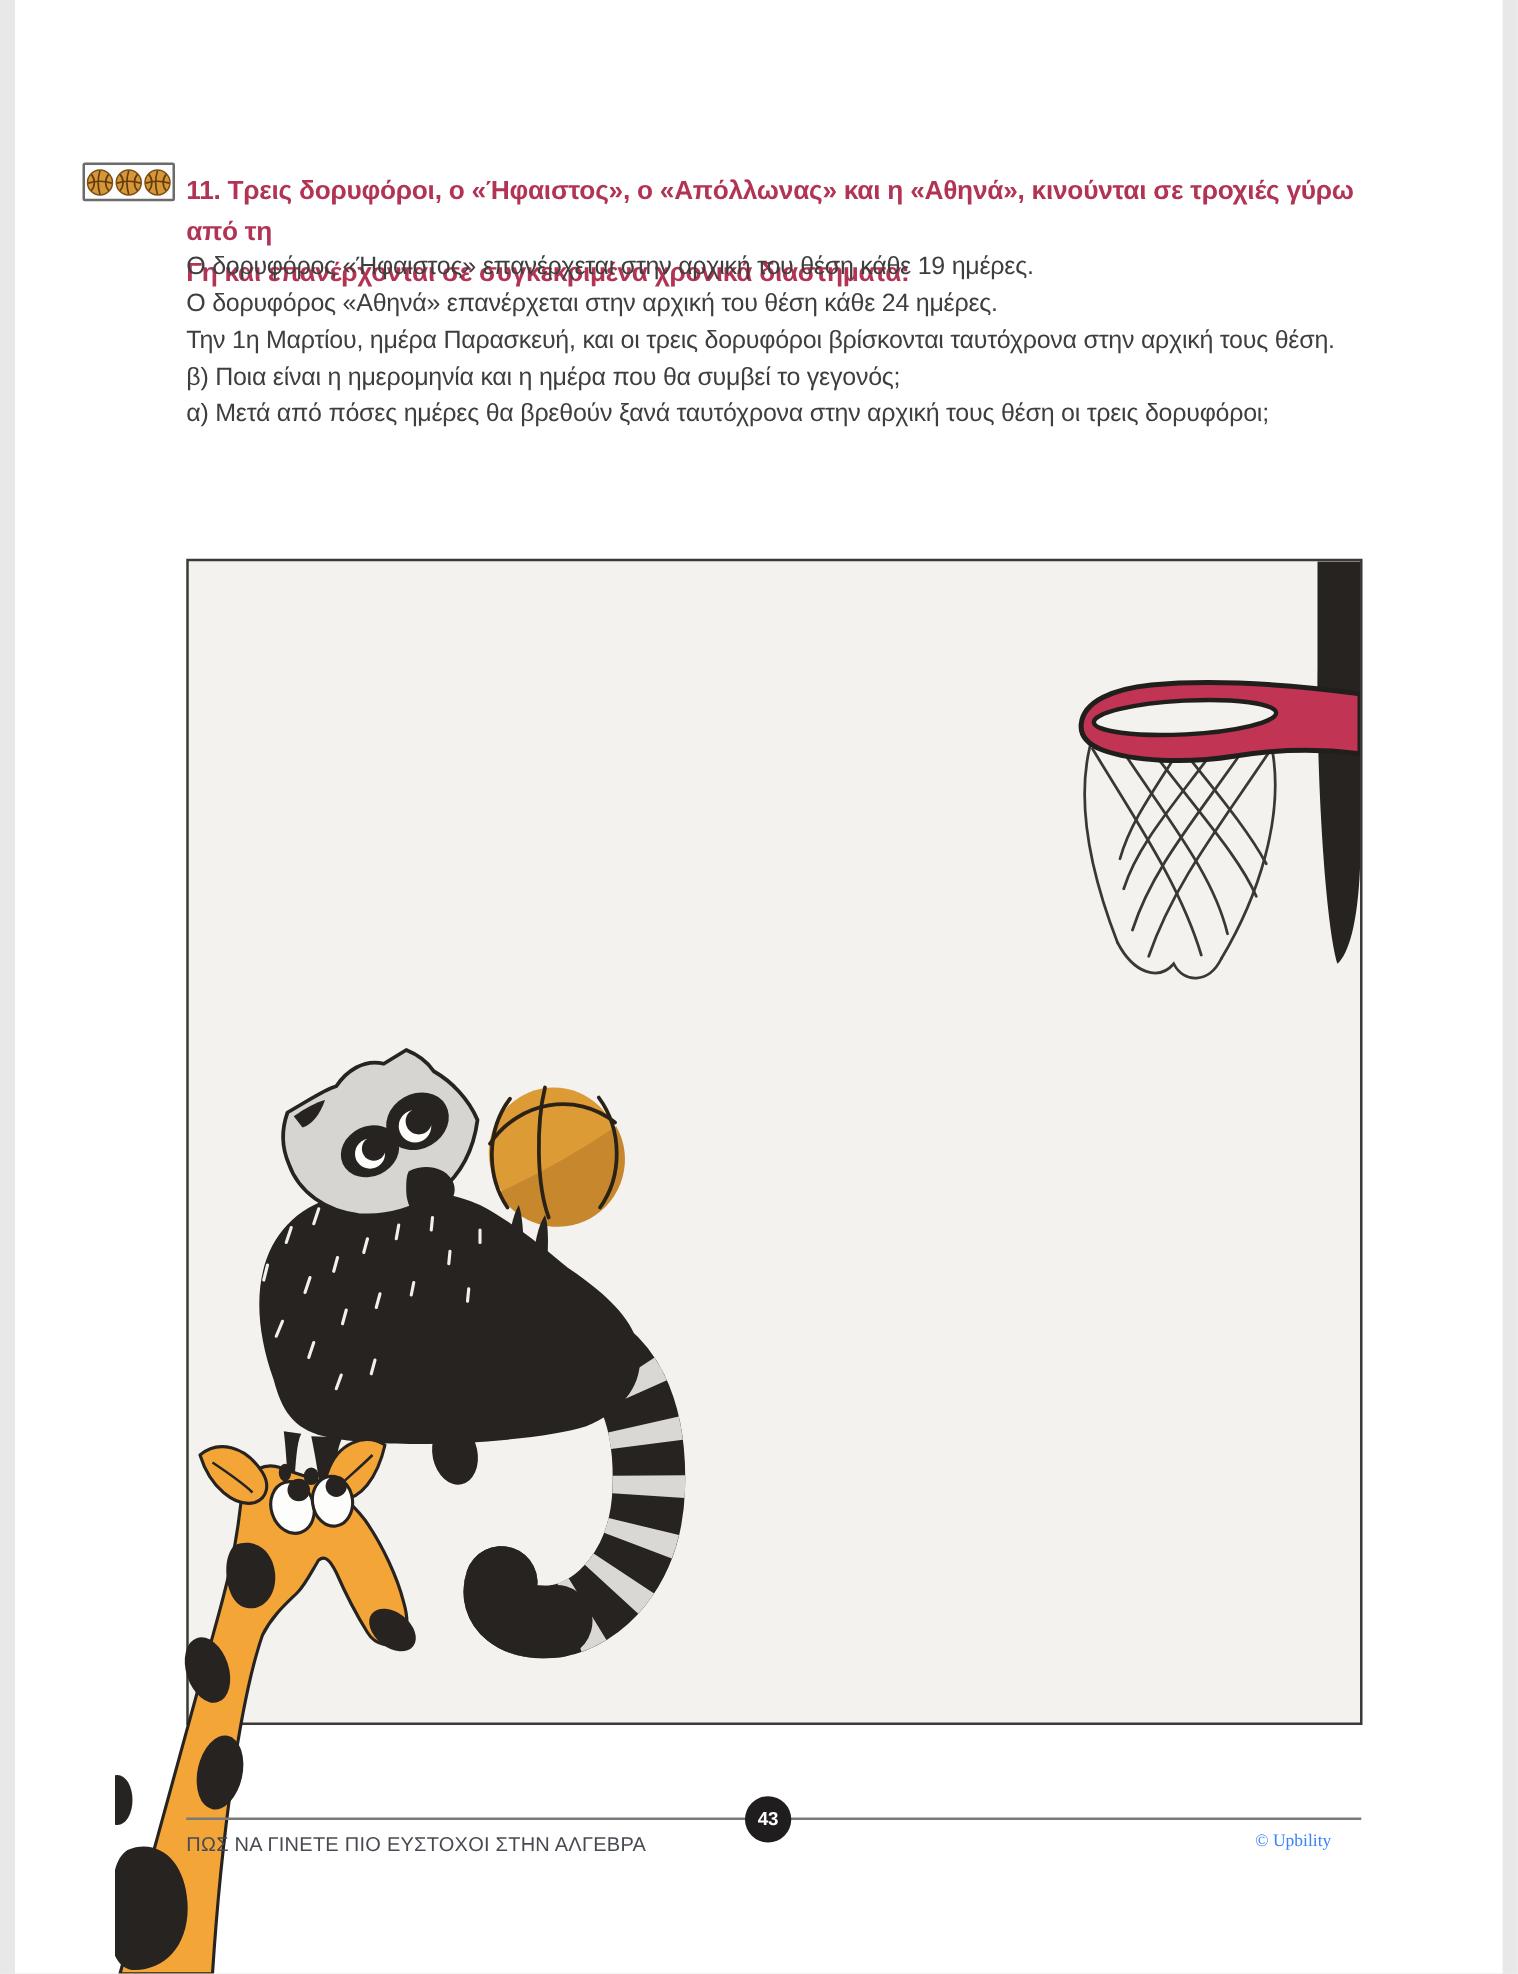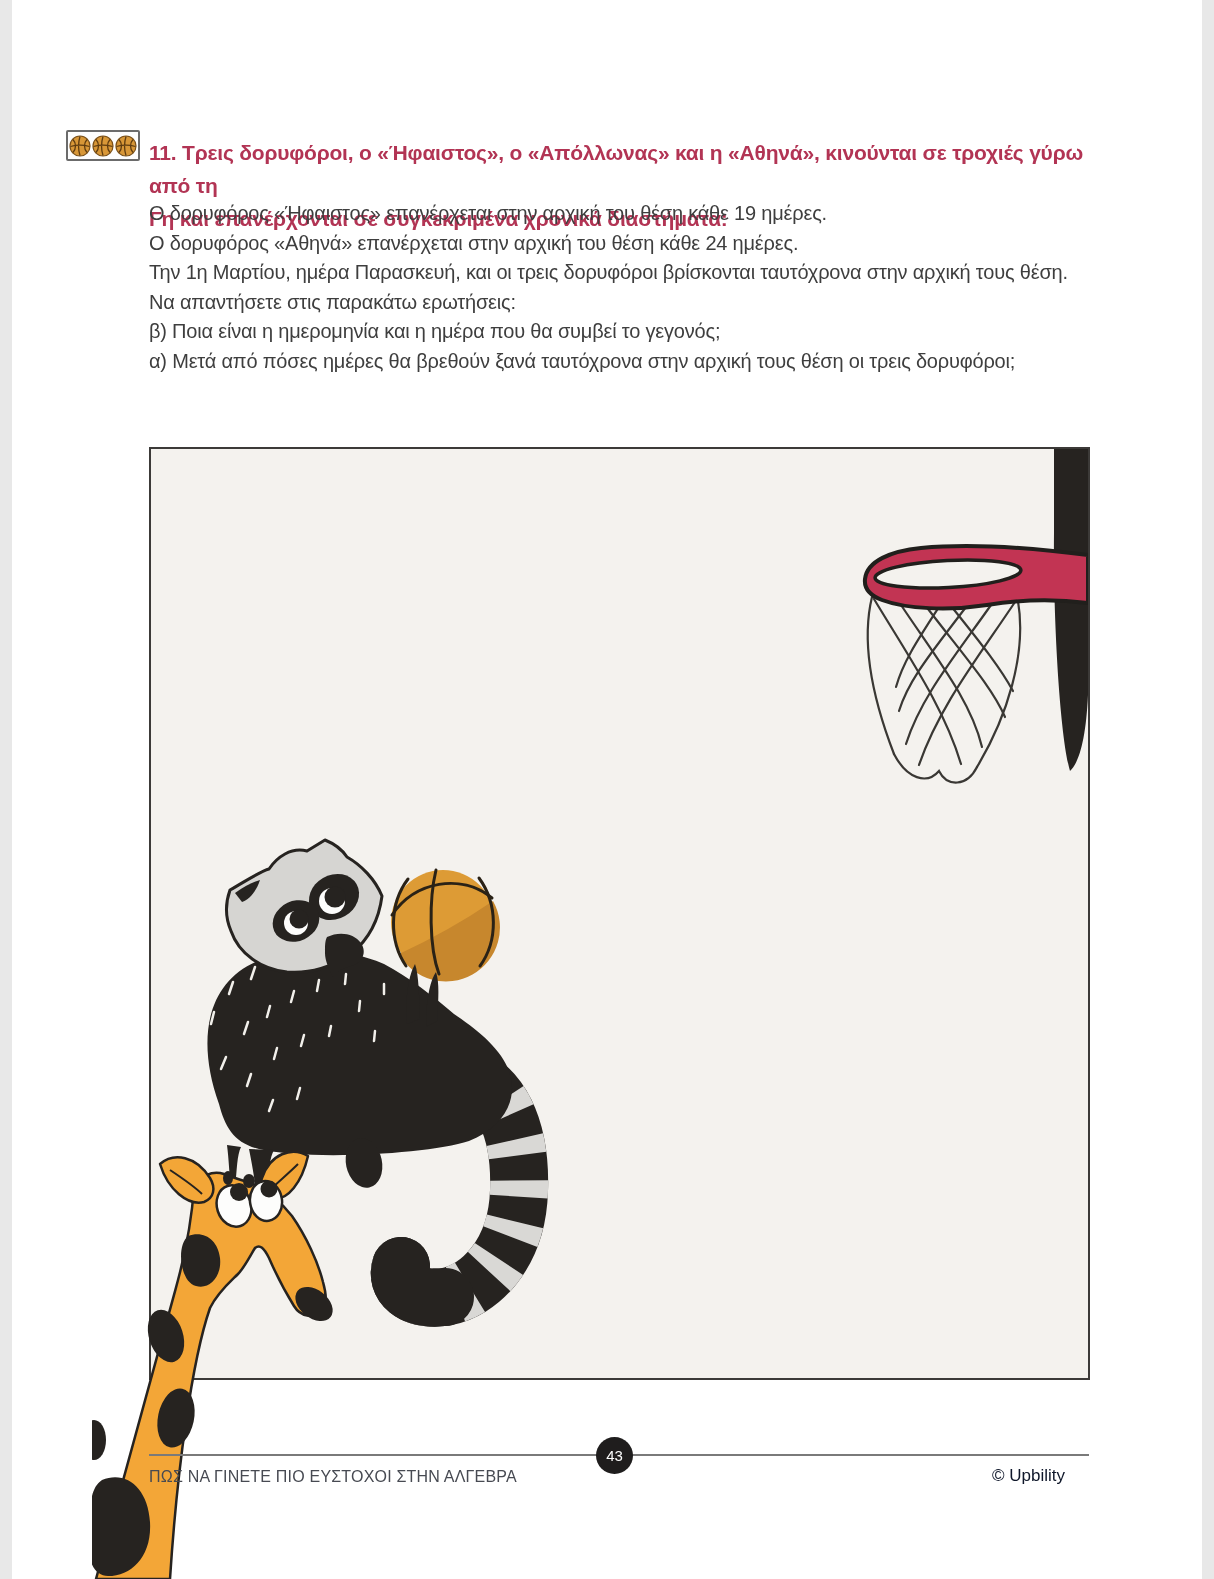--- a/index.html
+++ b/index.html
@@ -33,27 +33,27 @@
     z-index:1;
   }
   .frame svg{position:absolute;left:0;top:0;}
   
   .giraffe-layer{position:absolute;left:80px;top:1140px;width:300px;height:439px;z-index:2;}
   
   .footer-line{position:absolute;left:137px;top:1454px;width:940px;height:2px;background:#7a7a7a;z-index:4;}
   .page-badge{
     position:absolute;left:584px;top:1437px;width:37px;height:37px;border-radius:50%;
     background:#1f1d1d;color:#fdfdfd;display:flex;align-items:center;justify-content:center;
-    font-size:15px;font-weight:normal;z-index:5;
+    font-size:15px;font-weight:bold;z-index:5;
   }
   .footer-left{
     position:absolute;left:137px;top:1468px;font-size:16px;color:#474a52;letter-spacing:0.2px;z-index:4;
   }
   .footer-right{
-    position:absolute;right:137px;top:1466px;font-size:17px;color:#0f172a;z-index:4;
+    position:absolute;right:137px;top:1466px;font-size:14px;color:#3b82f6;z-index:4;font-family:Liberation Serif, serif;
   }
 </style>
 </head>
 <body>
 
 <div class="page">
 
   <div class="icon-badge">
     <svg width="22" height="22" viewBox="0 0 22 22">
       <circle cx="11" cy="11" r="10" fill="#d89737" stroke="#7a5018" stroke-width="1.2"></circle>
@@ -71,21 +71,20 @@
 
   <div class="title">
     <div>11. Τρεις δορυφόροι, ο «Ήφαιστος», ο «Απόλλωνας» και η «Αθηνά», κινούνται σε τροχιές γύρω από τη</div>
     <div>Γη και επανέρχονται σε συγκεκριμένα χρονικά διαστήματα:</div>
   </div>
 
   <div class="problem">
     <div>Ο δορυφόρος «Ήφαιστος» επανέρχεται στην αρχική του θέση κάθε 19 ημέρες.</div>
     <div>Ο δορυφόρος «Αθηνά» επανέρχεται στην αρχική του θέση κάθε 24 ημέρες.</div>
     <div>Την 1η Μαρτίου, ημέρα Παρασκευή, και οι τρεις δορυφόροι βρίσκονται ταυτόχρονα στην αρχική τους θέση.</div>
-    <div>Να απαντήσετε στις παρακάτω ερωτήσεις:</div>
     <div>β) Ποια είναι η ημερομηνία και η ημέρα που θα συμβεί το γεγονός;</div>
     <div>α) Μετά από πόσες ημέρες θα βρεθούν ξανά ταυτόχρονα στην αρχική τους θέση οι τρεις δορυφόροι;</div>
   </div>
 
   <div class="frame">
     <svg width="937" height="929" viewBox="0 0 937 929">
 
       <path d="M903,0 L937,0 L937,246 C935,290 928,314 919,322 C909,288 902,170 903,84 Z" fill="#262320"></path>
 
       <g fill="none" stroke="#3a3834" stroke-width="2.2" stroke-linecap="round">

